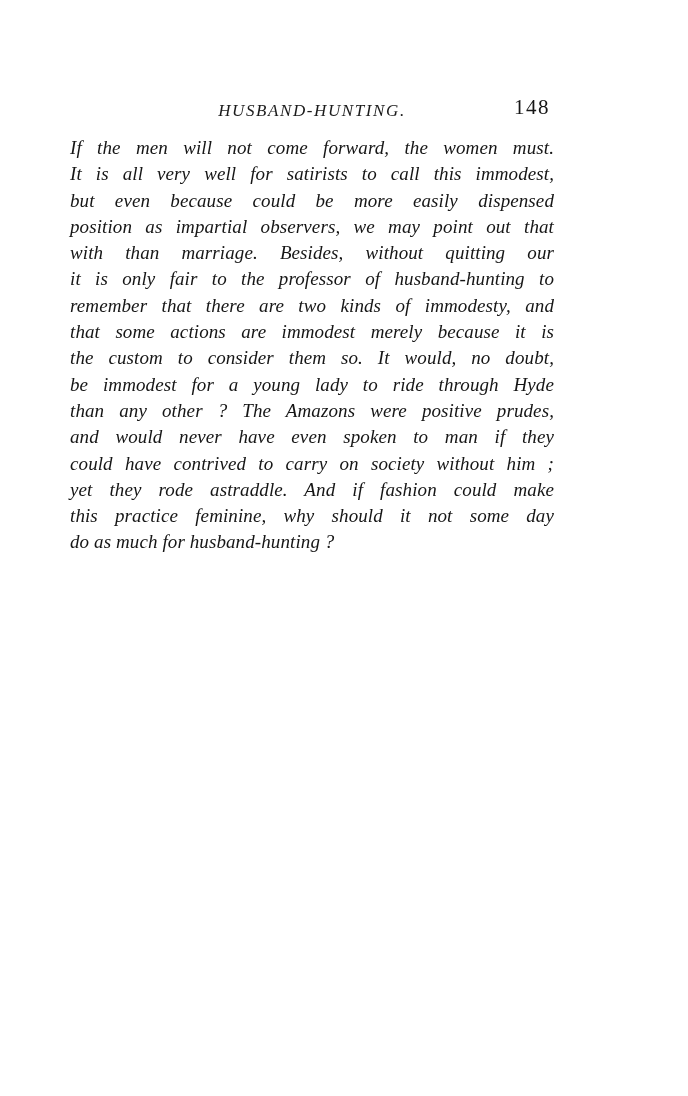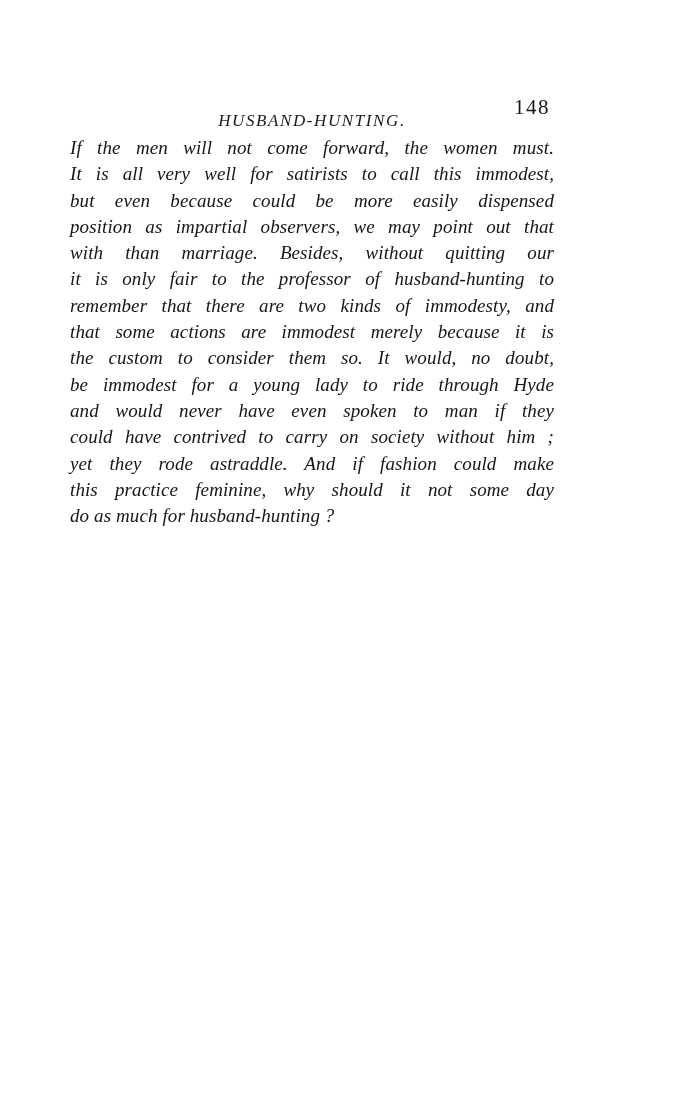--- a/index.html
+++ b/index.html
@@ -20,21 +20,21 @@
     position: absolute;
     left: 70px;
     top: 97px;
     width: 484px;
     height: 26px;
   }
   .header-title {
     position: absolute;
     left: 0;
     right: 0;
-    top: 14px;
+    top: 4px;
     text-align: center;
     font-style: italic;
     font-size: 17px;
     line-height: 20px;
     letter-spacing: 1.6px;
     color: #1b1b1b;
   }
   .page-number {
     position: absolute;
     right: 4px;
@@ -75,19 +75,20 @@
       <div class="line">If the men will not come forward, the women must.</div>
       <div class="line">It is all very well for satirists to call this immodest,</div>
       <div class="line">but even because could be more easily dispensed</div>
       <div class="line">position as impartial observers, we may point out that</div>
       <div class="line">with than marriage. Besides, without quitting our</div>
       <div class="line">it is only fair to the professor of husband-hunting to</div>
       <div class="line">remember that there are two kinds of immodesty, and</div>
       <div class="line">that some actions are immodest merely because it is</div>
       <div class="line">the custom to consider them so. It would, no doubt,</div>
       <div class="line">be immodest for a young lady to ride through Hyde</div>
+      <div class="line">than any other ? The Amazons were positive prudes,</div>
       <div class="line">and would never have even spoken to man if they</div>
       <div class="line">could have contrived to carry on society without him ;</div>
       <div class="line">yet they rode astraddle. And if fashion could make</div>
       <div class="line">this practice feminine, why should it not some day</div>
       <div class="line">do as much for husband-hunting ?</div>
     </div>
 </div>
 
 </body></html>

